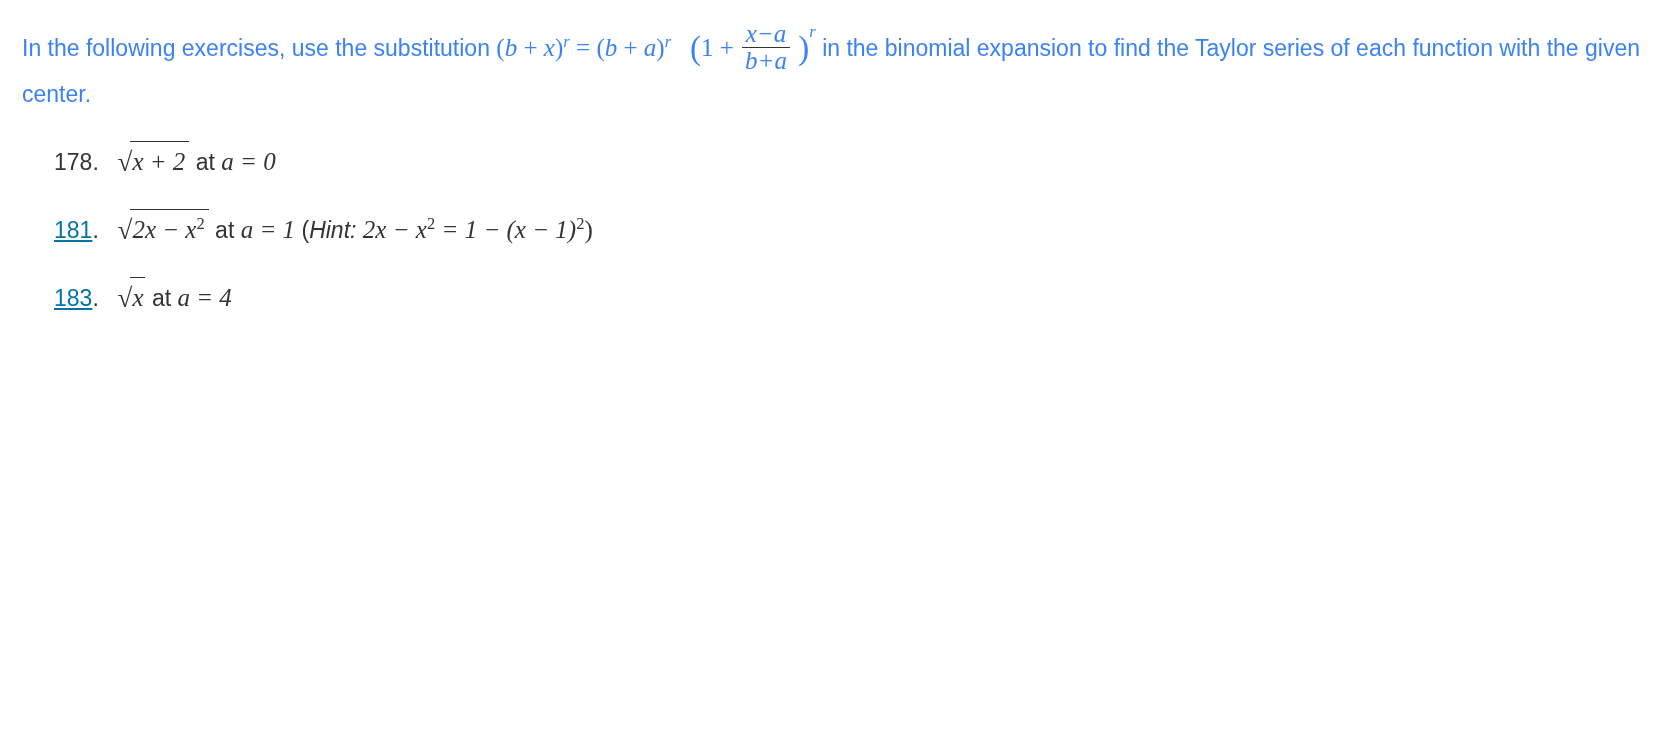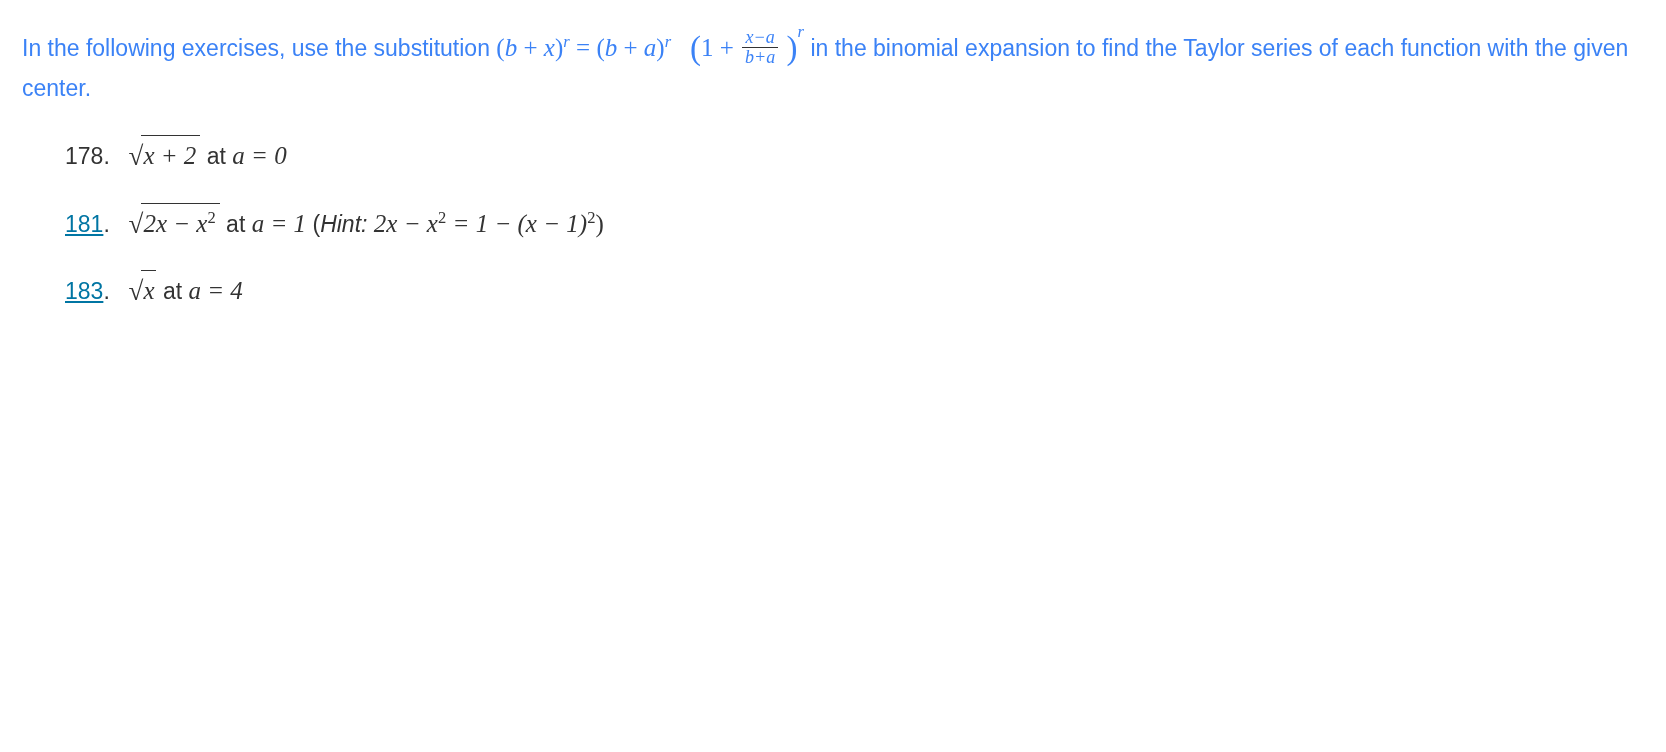--- a/index.html
+++ b/index.html
@@ -19,21 +19,21 @@
     line-height: 1.55;
     color: #3b82f6;
     margin-bottom: 28px;
   }
   .exercise-list {
     padding-left: 28px;
   }
   .exercise {
     font-size: 23px;
     line-height: 1.55;
-    margin: 26px 15px;
+    margin: 26px 4px;
     font-family: Arial, Helvetica, sans-serif;
   }
   .exnum {
     color: #333333;
   }
   .exnum-link {
     color: #0075a3;
     text-decoration: underline;
     cursor: pointer;
   }
@@ -48,21 +48,21 @@
     font-size: 25px;
   }
   .hint {
     font-style: italic;
   }
   .frac {
     display: inline-block;
     vertical-align: middle;
     text-align: center;
     font-family: "Times New Roman", Times, serif;
-    font-size: 18px;
+    font-size: 25px;
     line-height: 1.05;
     position: relative;
     top: -2px;
     margin: 0 2px;
   }
   .frac .num {
     display: block;
     border-bottom: 1.2px solid #333;
     padding: 0 3px;
     font-style: italic;

